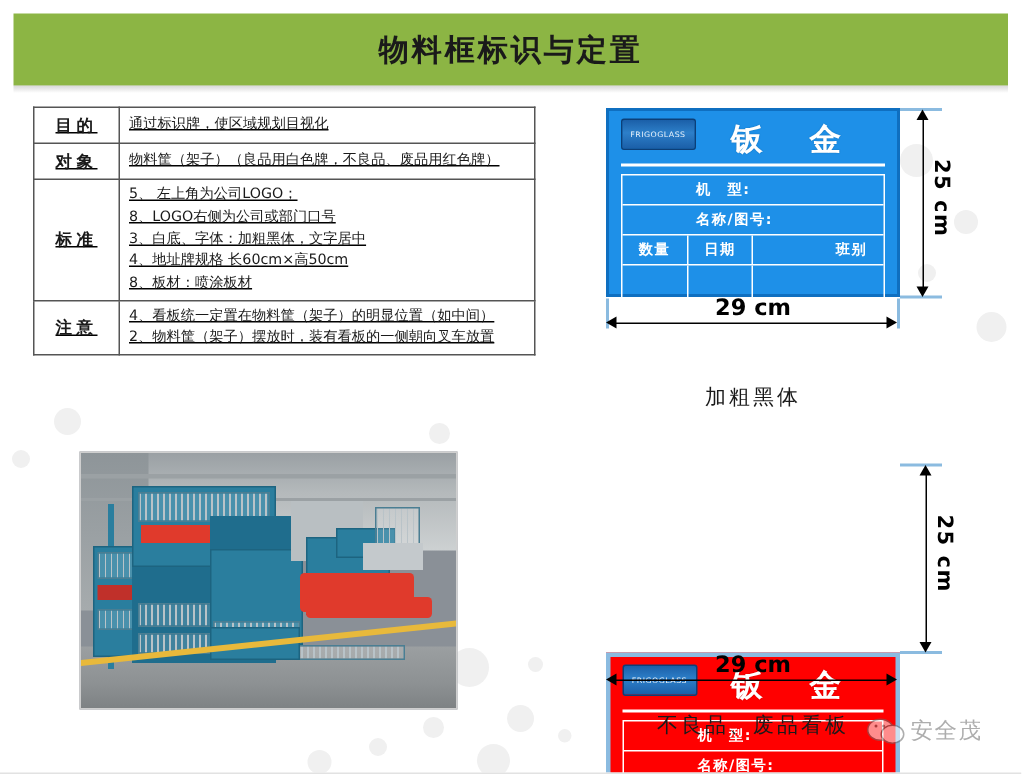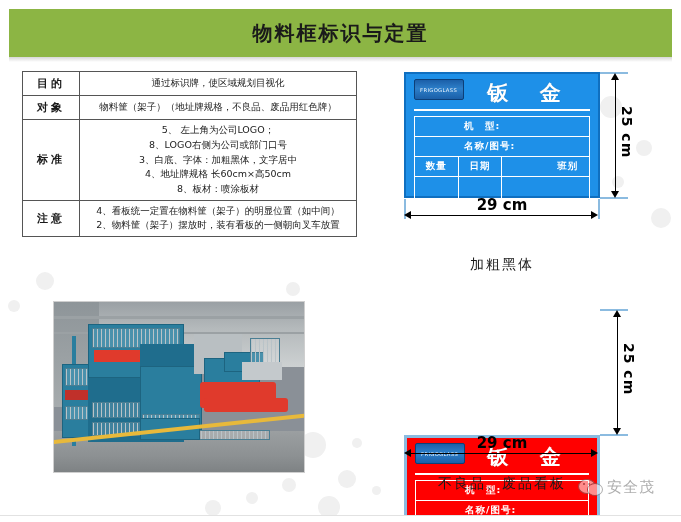--- a/index.html
+++ b/index.html
@@ -66,20 +66,21 @@
 
   
   #spec-table {
     position: absolute;
     left: 22px;
     top: 71px;
     width: 335px;
     border-collapse: collapse;
     background: #ffffff;
     font-family: "DejaVu Sans", "Liberation Sans", sans-serif;
+    text-decoration: underline;
   }
   #spec-table td {
     border: 1px solid #555;
     padding: 3px 6px;
     font-size: 9.5px;
     color: #1a1a1a;
     vertical-align: middle;
     line-height: 1.55;
   }
   #spec-table td.label-cell {
@@ -90,21 +91,20 @@
     letter-spacing: 3px;
     padding-left: 2px;
     padding-right: 2px;
   }
   #spec-table td.value-cell {
     text-align: left;
   }
   #spec-table td.value-cell .line {
     white-space: nowrap;
     display: block;
-    text-align: center;
   }
 
   
   #photo-frame {
     position: absolute;
     left: 53px;
     top: 301px;
     width: 252px;
     height: 172px;
     border: 1px solid #cfcfcf;
@@ -396,21 +396,21 @@
     <tbody>
       <tr>
         <td class="label-cell">目的</td>
         <td class="value-cell">
           <span class="line">通过标识牌，使区域规划目视化</span>
         </td>
       </tr>
       <tr>
         <td class="label-cell">对象</td>
         <td class="value-cell">
-          <span class="line">物料筐（架子）（地址牌规格，不良品、废品用红色牌）</span>
+          <span class="line">物料筐（架子）（良品用白色牌，不良品、废品用红色牌）</span>
         </td>
       </tr>
       <tr>
         <td class="label-cell">标准</td>
         <td class="value-cell">
           <span class="line">5、 左上角为公司LOGO；</span>
           <span class="line">8、LOGO右侧为公司或部门口号</span>
           <span class="line">3、白底、字体：加粗黑体，文字居中</span>
           <span class="line">4、地址牌规格 长60cm×高50cm</span>
           <span class="line">8、板材：喷涂板材</span>

